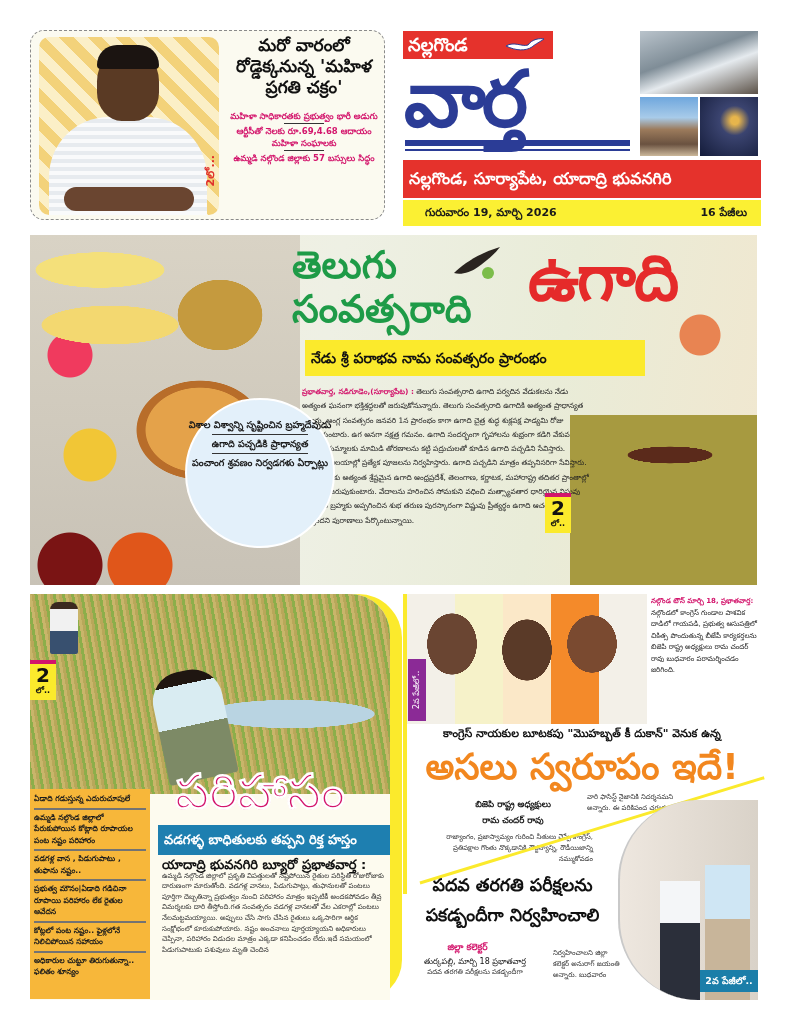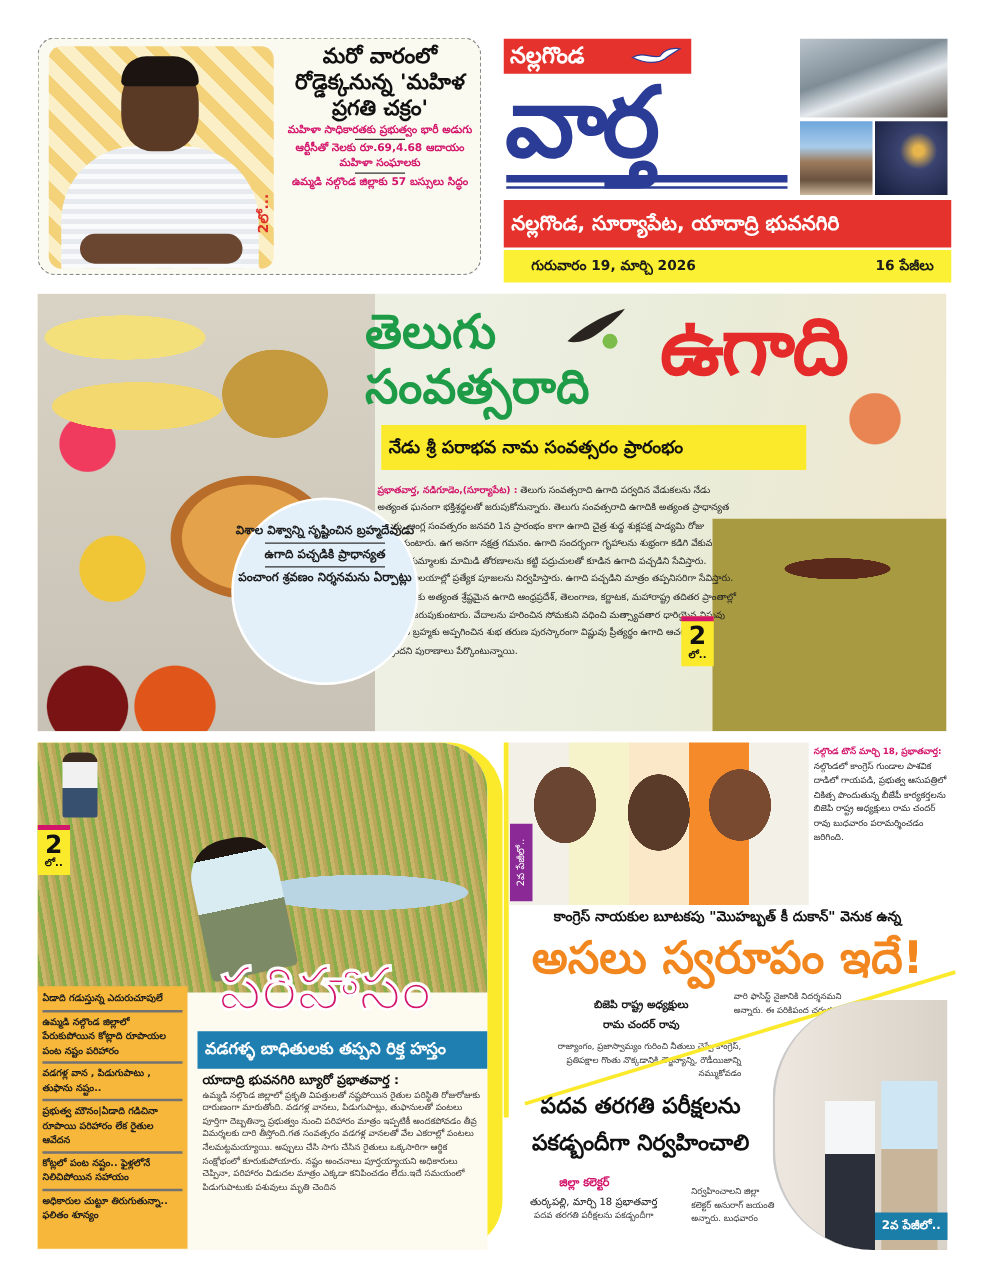--- a/index.html
+++ b/index.html
@@ -17,21 +17,21 @@
     border-radius: 10px; overflow: hidden;
     background: repeating-linear-gradient(45deg,#f3d27a 0 10px,#fbefc7 10px 20px);
   }
   .teaser-photo .head { position:absolute; left:58px; top:12px; width:62px; height:72px; border-radius:45% 45% 40% 40%; background:#5a3a24; }
   .teaser-photo .hair { position:absolute; left:58px; top:8px; width:62px; height:24px; border-radius:30px 30px 6px 6px; background:#1b1411; }
   .teaser-photo .body { position:absolute; left:10px; top:80px; width:158px; height:110px; border-radius:60px 60px 0 0; background:repeating-linear-gradient(0deg,#e7ebef 0 4px,#f9fafb 4px 8px); }
   .teaser-photo .arm { position:absolute; left:25px; top:150px; width:130px; height:24px; border-radius:12px; background:#6a4530; }
   .teaser-photo .watermark { position:absolute; left:164px; top:118px; color:#e0302c; font-size:11px; font-weight:bold; writing-mode:vertical-rl; transform:rotate(180deg); }
   .teaser-text { position:absolute; left:195px; top:4px; width:156px; text-align:center; }
   .teaser-title { font-size:17px; line-height:21px; font-weight:bold; color:#111; }
-  .teaser-sub { font-size:8.5px; line-height:12px; color:#d3156c; font-weight:bold; margin-top:0; }
+  .teaser-sub { font-size:8.5px; line-height:12px; color:#d3156c; font-weight:bold; margin-top:12px; }
   .teaser-sub hr { width:40px; margin:1px auto; border:0; border-top:1px solid #333; }
 
   
   .mast { position:absolute; left:400px; top:27px; width:370px; height:200px; }
   .mast-top-red { position:absolute; left:3px; top:4px; width:150px; height:28px; background:#e5322c; }
   .mast-city { position:absolute; left:8px; top:4px; font-size:18px; color:#fff; font-weight:bold; line-height:28px; }
   .mast-bird { position:absolute; left:104px; top:10px; width:42px; height:16px; }
   .mast-logo { position:absolute; left:4px; top:30px; font-family:"DejaVu Serif", serif; font-size:78px; line-height:84px; font-weight:bold; color:#2b3c96; letter-spacing:-4px; }
   .mast-rule1 { position:absolute; left:5px; top:113px; width:225px; height:6px; background:#2b3c96; }
   .mast-rule2 { position:absolute; left:5px; top:122px; width:225px; height:2px; background:#2b3c96; }
@@ -96,21 +96,21 @@
   }
   .crop-man1 { position:absolute; left:20px; top:8px; width:28px; height:52px; background:linear-gradient(180deg,#3a2a20 0 14%,#f1f1f1 14% 55%,#38506f 55% 100%); border-radius:8px 8px 2px 2px; }
   .crop-man2 { position:absolute; left:128px; top:76px; width:70px; height:110px; background:linear-gradient(180deg,#1f1611 0 12%,#d9ecf2 12% 50%,#7d8a66 50% 100%); border-radius:30px 30px 4px 4px; transform:rotate(-12deg); }
   .crop-headline1 { position:absolute; left:8px; top:132px; font-size:30px; line-height:36px; font-weight:bold; color:#111; -webkit-text-stroke:1px #fff; text-shadow:0 0 3px #fff; }
   .crop-headline2 { position:absolute; left:145px; top:170px; font-size:48px; line-height:54px; font-weight:bold; color:#d3156c; -webkit-text-stroke:1px #fff; }
   .crop-side { position:absolute; left:0; top:195px; width:120px; height:210px; background:#f7b73a; padding:2px 4px; font-size:7.6px; line-height:11.5px; font-weight:bold; color:#1c1c1c; }
   .crop-side .it { border-bottom:2px solid #737373; padding:2px 0 3px; }
   .crop-side .it:last-child { border-bottom:0; }
   .crop-strip { position:absolute; left:128px; top:231px; width:232px; height:30px; background:#1e7fb0; color:#fff; font-size:13px; line-height:30px; font-weight:bold; padding-left:6px; white-space:nowrap; overflow:hidden; }
   .crop-body { position:absolute; left:132px; top:266px; width:225px; font-size:7px; line-height:10.6px; color:#333; }
-  .crop-body .byline { font-weight:bold; color:#111; font-size:10px; }
+  .crop-body .byline { font-weight:bold; color:#111; font-size:13px; }
 
   
   .bjp { position:absolute; left:403px; top:594px; width:355px; height:406px; }
   .bjp-frame-yellow { position:absolute; left:0; top:0; width:4px; height:300px; background:#fbea2c; }
   .bjp-photo { position:absolute; left:4px; top:0; width:240px; height:130px;
     background:
       radial-gradient(ellipse 26px 32px at 45px 50px,#6a4532 0 95%,transparent 96%),
       radial-gradient(ellipse 26px 32px at 120px 56px,#5a3a28 0 95%,transparent 96%),
       radial-gradient(ellipse 26px 30px at 185px 50px,#7a4a30 0 95%,transparent 96%),
       linear-gradient(90deg,#f3f0e8 0 20%,#f6f2c9 20% 40%,#fbe8c8 40% 60%,#f48a2a 60% 80%,#f3f0e8 80%);
@@ -192,21 +192,21 @@
   <div class="ugadi-strip">నేడు శ్రీ పరాభవ నామ సంవత్సరం ప్రారంభం</div>
   <div class="ugadi-body">
     <span class="byline">ప్రభాతవార్త, నడిగూడెం,(సూర్యాపేట) :</span>
     <span>తెలుగు సంవత్సరాది ఉగాది పర్వదిన వేడుకలను నేడు అత్యంత ఘనంగా భక్తిశ్రద్ధలతో జరుపుకోనున్నారు. తెలుగు సంవత్సరాది ఉగాదికి అత్యంత ప్రాధాన్యత ఇస్తారు. ఆంగ్ల సంవత్సరం జనవరి 1న ప్రారంభం కాగా ఉగాది చైత్ర శుద్ధ శుక్లపక్ష పాడ్యమి రోజు జరుపుకుంటారు. ఉగ అనగా నక్షత్ర గమనం. ఉగాది సందర్భంగా గృహాలను శుభ్రంగా కడిగి వేకువ జామున గుమ్మాలకు మామిడి తోరణాలను కట్టి పద్రుచులతో కూడిన ఉగాది పచ్చడిని సేవిస్తారు. గృహాల్లో, ఆలయాల్లో ప్రత్యేక పూజలను నిర్వహిస్తారు. ఉగాది పచ్చడిని మాత్రం తప్పనిసరిగా సేవిస్తారు. హిందువులకు అత్యంత శ్రేష్టమైన ఉగాది ఆంధ్రప్రదేశ్, తెలంగాణ, కర్ణాటక, మహారాష్ట్ర తదితర ప్రాంతాల్లో విశేషంగా జరుపుకుంటారు. వేదాలను హరించిన సోమకుని వధించి మత్స్యావతార ధారియైన విష్ణువు వేదాలను బ్రహ్మకు అప్పగించిన శుభ తరుణ పురస్కారంగా విష్ణువు ప్రీత్యర్థం ఉగాది ఆచరణలోకి వచ్చిందని పురాణాలు పేర్కొంటున్నాయి.</span>
   </div>
   <div class="ugadi-circle">
     <div>విశాల విశ్వాన్ని సృష్టించిన బ్రహ్మదేవుడు</div>
     <hr>
     <div>ఉగాది పచ్చడికి ప్రాధాన్యత</div>
     <hr>
-    <div>పంచాంగ శ్రవణం నిర్శనమను ఏర్పాట్లు</div>
+    <div>పంచాంగ శ్రవణం నిర్వడగళు ఏర్పాట్లు</div>
   </div>
   <div class="badge-two" style="left:515px;top:258px;">
     <div class="bar"></div>
     <div class="num">2</div>
     <div class="lo">లో..</div>
   </div>
 </div>
 
 <div class="crop-outer-yellow"></div>
 <div class="crop">

